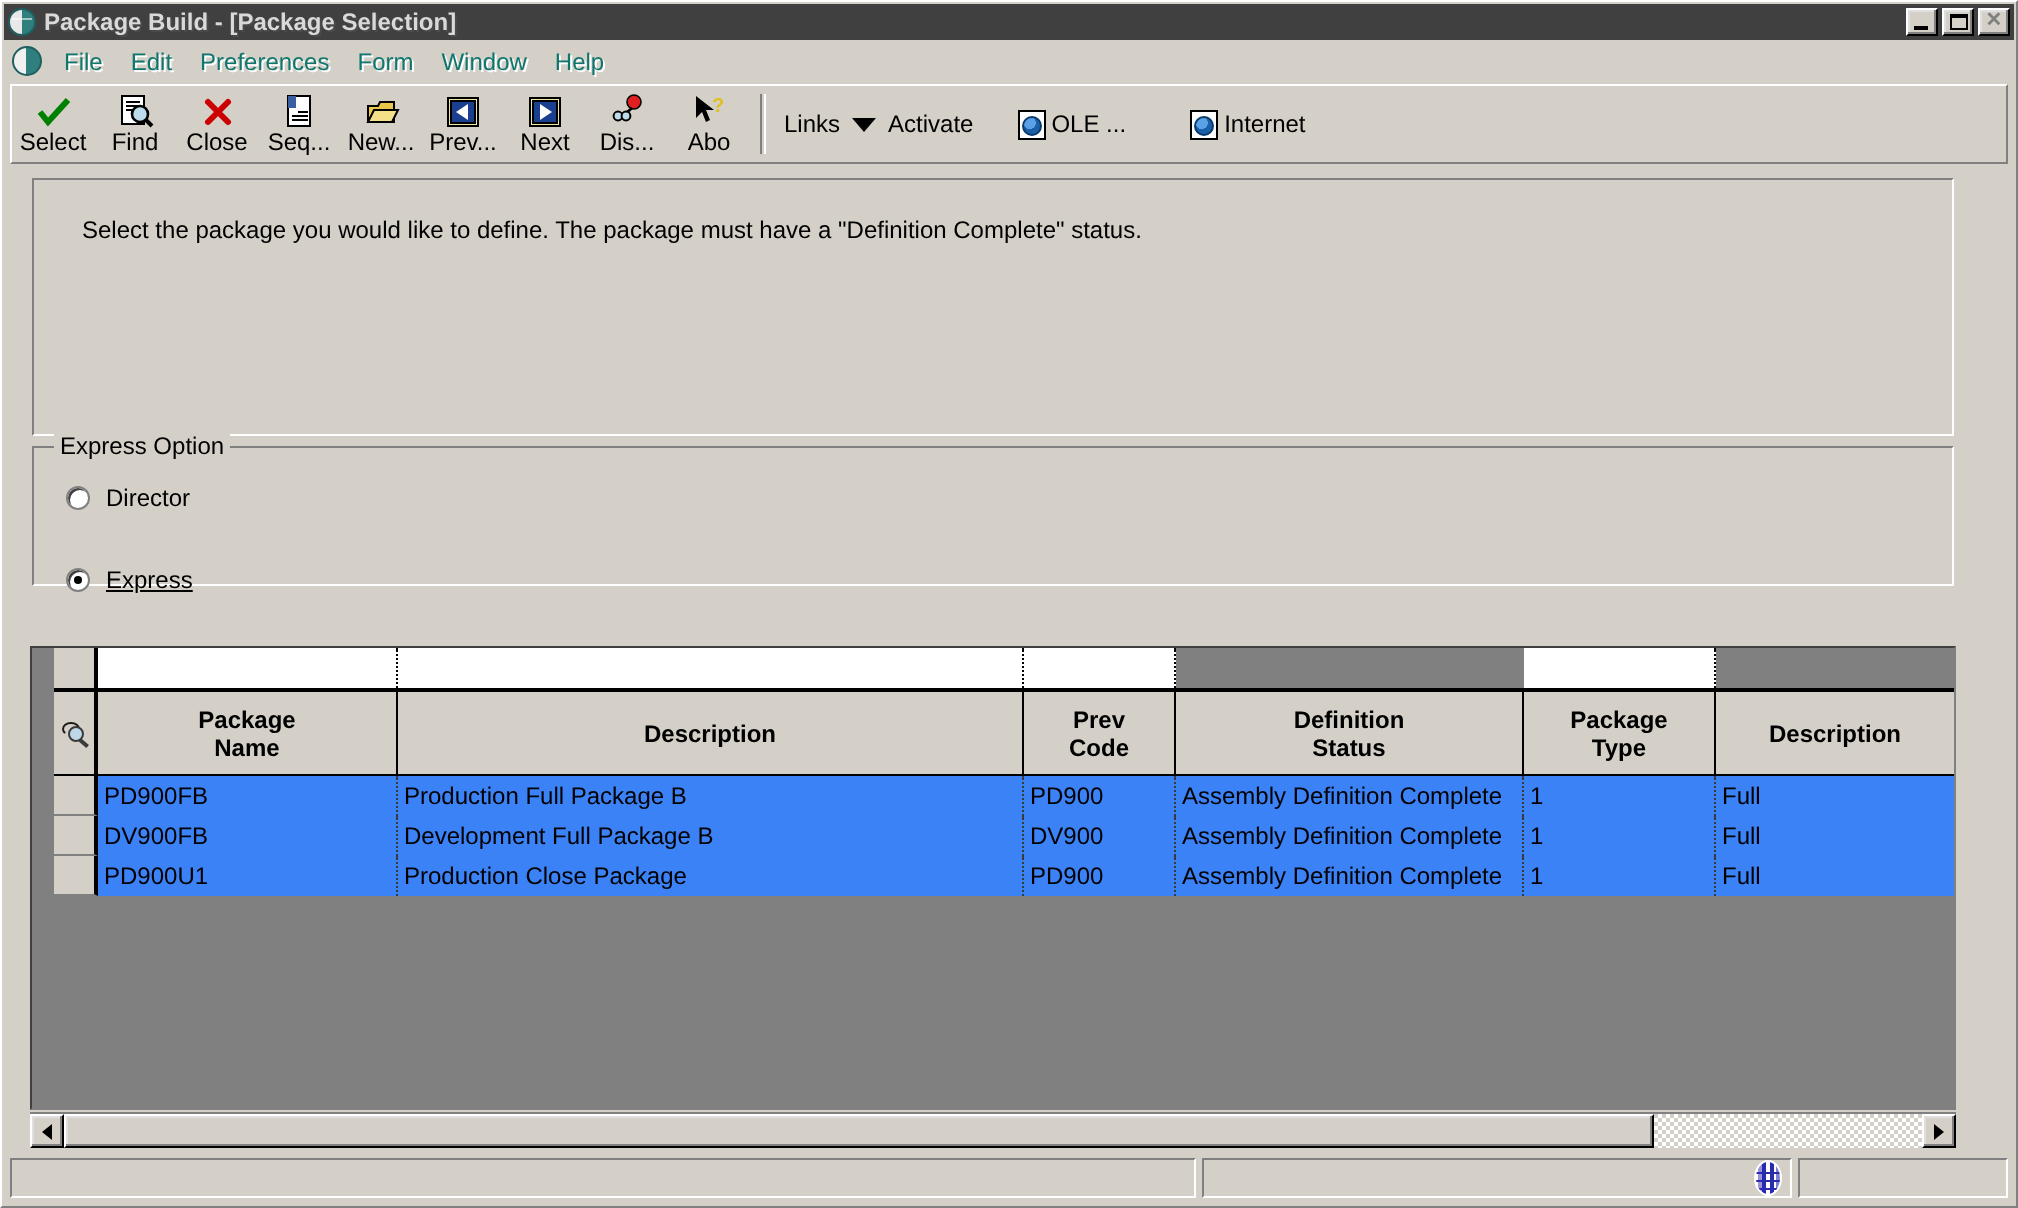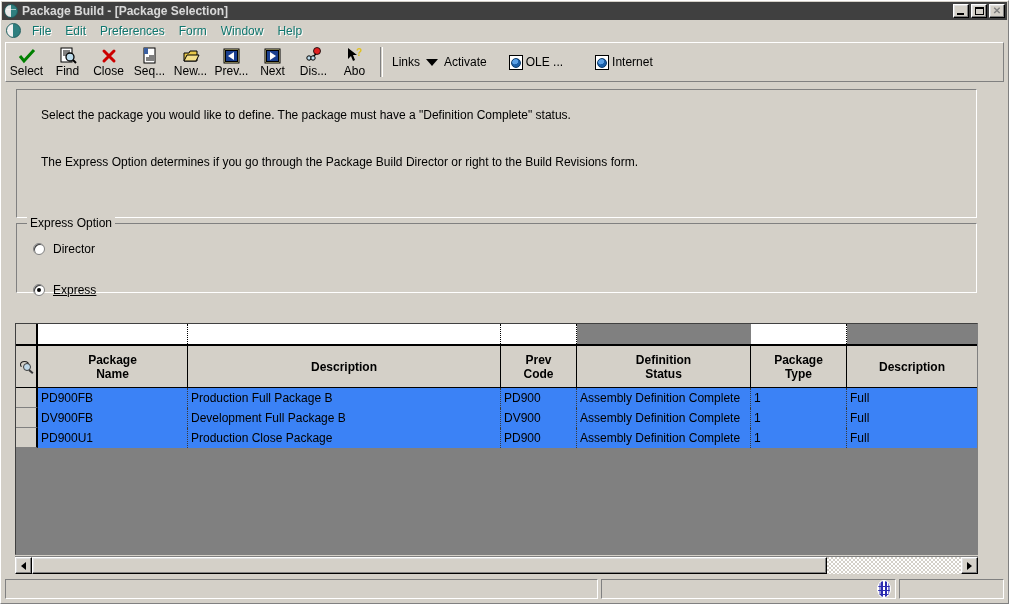--- a/index.html
+++ b/index.html
@@ -259,20 +259,21 @@
   
   .grid {
     position: absolute;
     left: 14px; top: 322px;
     width: 963px; height: 232px;
     background: #808080;
     border: 1px solid #808080;
     border-top-color: #404040;
     border-left-color: #404040;
     box-sizing: border-box;
+    padding-left: 11px;
   }
   .qbe-row {
     display: flex;
     height: 22px;
     border-bottom: 2px solid #000;
     box-sizing: border-box;
   }
   .qbe-cell {
     background: #fff;
     border-right: 1px dotted #000;
@@ -623,21 +624,20 @@
       </span>
       <span class="ole-wrap" style="margin-left:10px">
         <span class="ole-icon"></span>
         <span class="txt">Internet</span>
       </span>
     </div>
   </div>
 
   <div class="instr">
     <p>Select the package you would like to define.  The package must have a "Definition Complete" status.</p>
-    <p class="second">The Express Option determines if you go through the Package Build Director or right to the Build Revisions form.</p>
   </div>
 
   <div class="group">
     <span class="group-title">Express Option</span>
     <div class="radio-row r1">
       <span class="radio"></span>
       <span>Director</span>
     </div>
     <div class="radio-row r2">
       <span class="radio on"></span>

